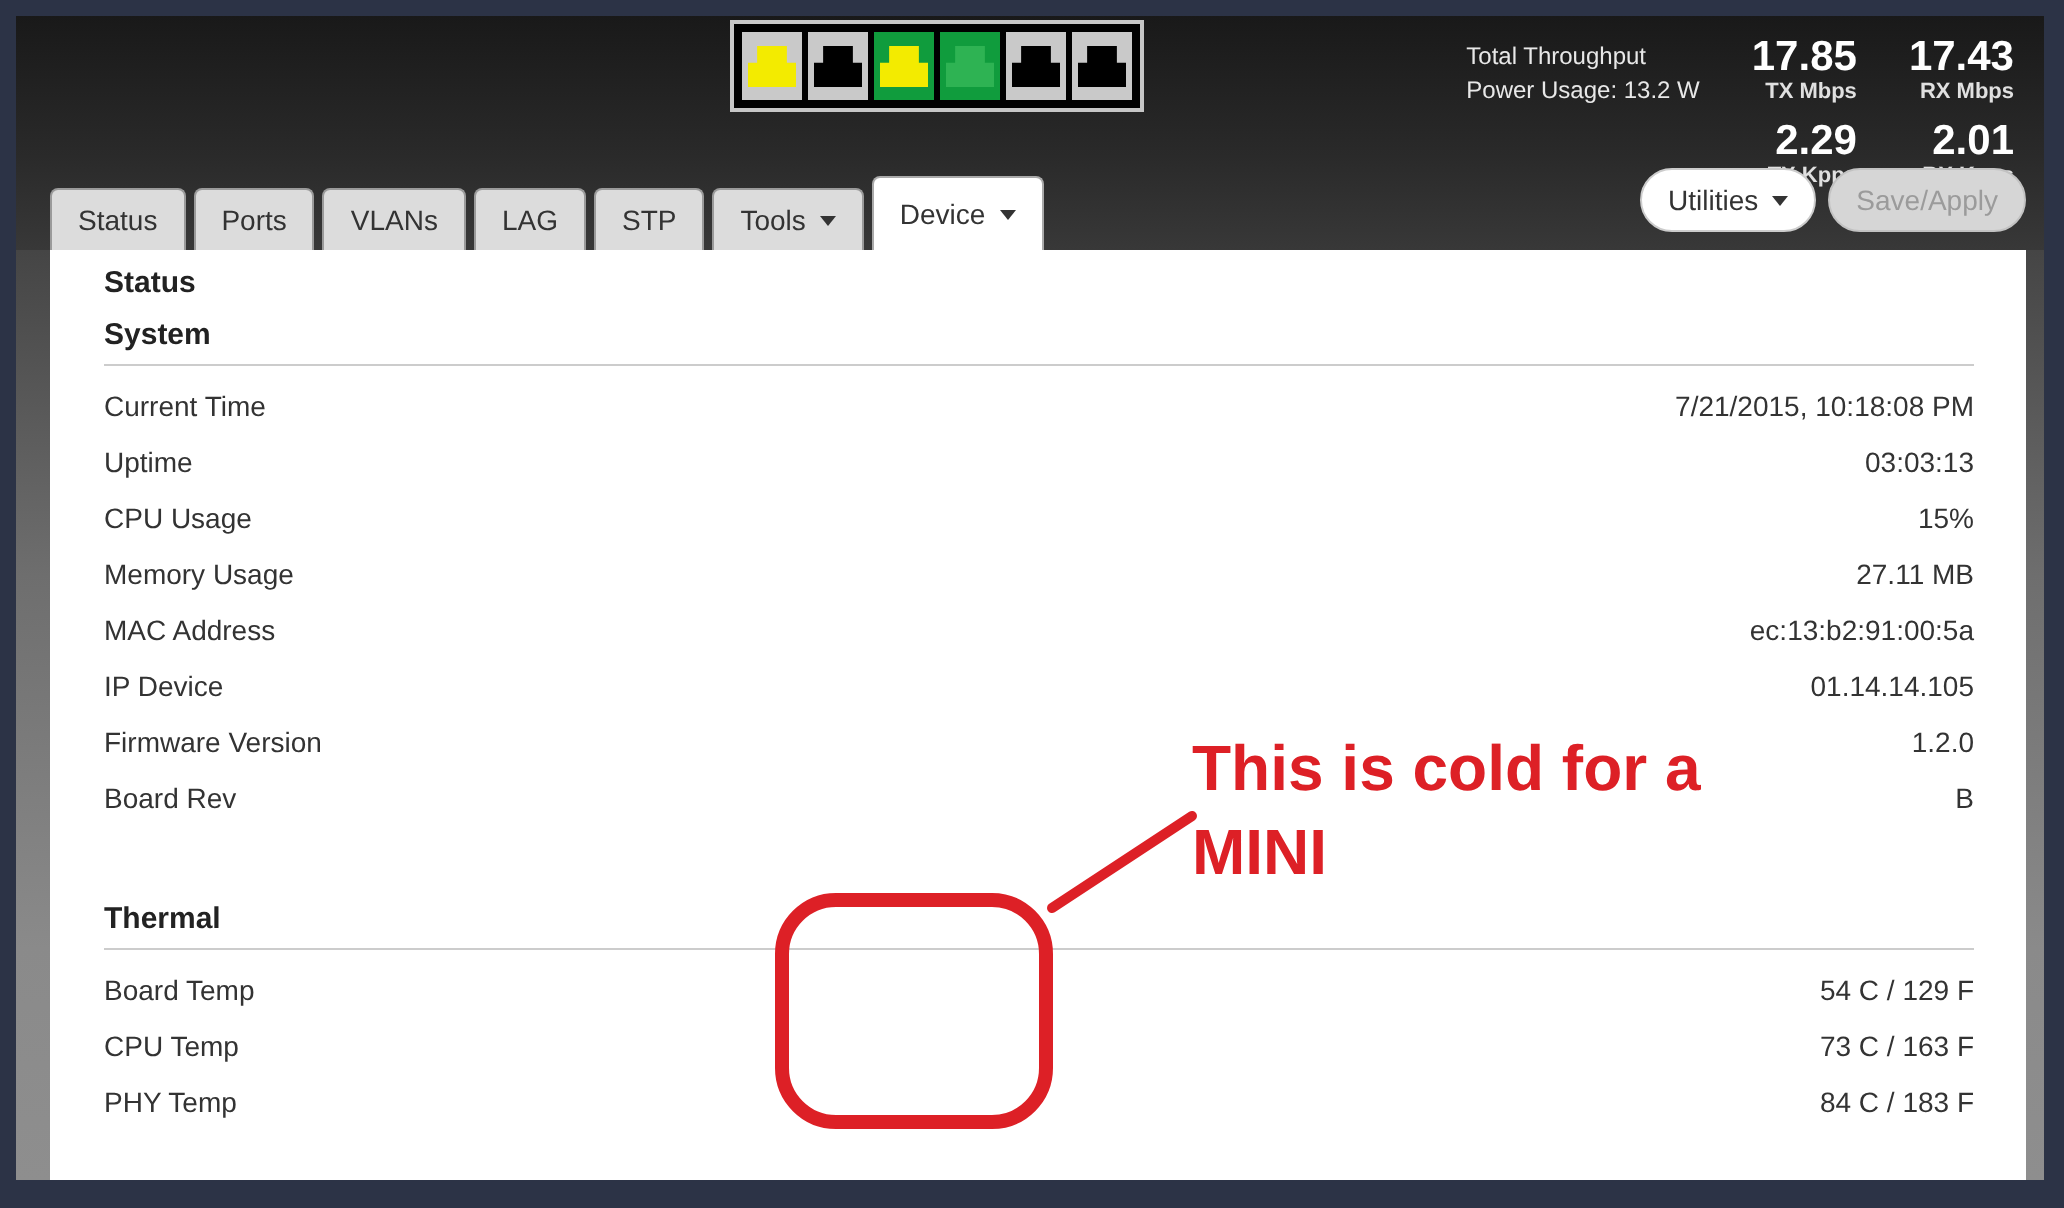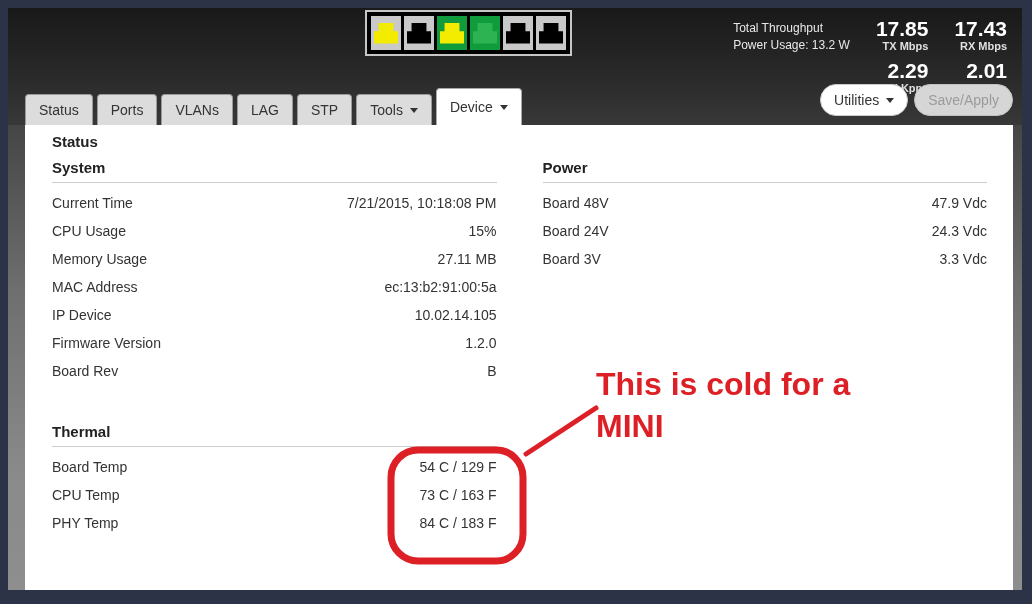--- a/index.html
+++ b/index.html
@@ -161,34 +161,38 @@
           <div class="col">
             <div class="section">
               <div class="section-heading">System</div>
               <hr>
               <div>
                   <div class="kv-row">
                     <span class="kv-label">Current Time</span>
                     <span class="kv-value">7/21/2015, 10:18:08 PM</span>
                   </div>
                   <div class="kv-row">
+                    <span class="kv-label">Uptime</span>
+                    <span class="kv-value">03:03:13</span>
+                  </div>
+                  <div class="kv-row">
                     <span class="kv-label">CPU Usage</span>
                     <span class="kv-value">15%</span>
                   </div>
                   <div class="kv-row">
                     <span class="kv-label">Memory Usage</span>
                     <span class="kv-value">27.11 MB</span>
                   </div>
                   <div class="kv-row">
                     <span class="kv-label">MAC Address</span>
                     <span class="kv-value">ec:13:b2:91:00:5a</span>
                   </div>
                   <div class="kv-row">
                     <span class="kv-label">IP Device</span>
-                    <span class="kv-value">10.02.14.105</span>
+                    <span class="kv-value">01.14.14.105</span>
                   </div>
                   <div class="kv-row">
                     <span class="kv-label">Firmware Version</span>
                     <span class="kv-value">1.2.0</span>
                   </div>
                   <div class="kv-row">
                     <span class="kv-label">Board Rev</span>
                     <span class="kv-value">B</span>
                   </div>
                 </div>
@@ -201,40 +205,20 @@
                     <span class="kv-label">Board Temp</span>
                     <span class="kv-value">54 C / 129 F</span>
                   </div>
                   <div class="kv-row">
                     <span class="kv-label">CPU Temp</span>
                     <span class="kv-value">73 C / 163 F</span>
                   </div>
                   <div class="kv-row">
                     <span class="kv-label">PHY Temp</span>
                     <span class="kv-value">84 C / 183 F</span>
-                  </div>
-                </div>
-            </div>
-          </div>
-          <div class="col">
-            <div class="section">
-              <div class="section-heading">Power</div>
-              <hr>
-              <div>
-                  <div class="kv-row">
-                    <span class="kv-label">Board 48V</span>
-                    <span class="kv-value">47.9 Vdc</span>
-                  </div>
-                  <div class="kv-row">
-                    <span class="kv-label">Board 24V</span>
-                    <span class="kv-value">24.3 Vdc</span>
-                  </div>
-                  <div class="kv-row">
-                    <span class="kv-label">Board 3V</span>
-                    <span class="kv-value">3.3 Vdc</span>
                   </div>
                 </div>
             </div>
           </div>
         </div>
       </div>
     </div>
 
   </div>
 

